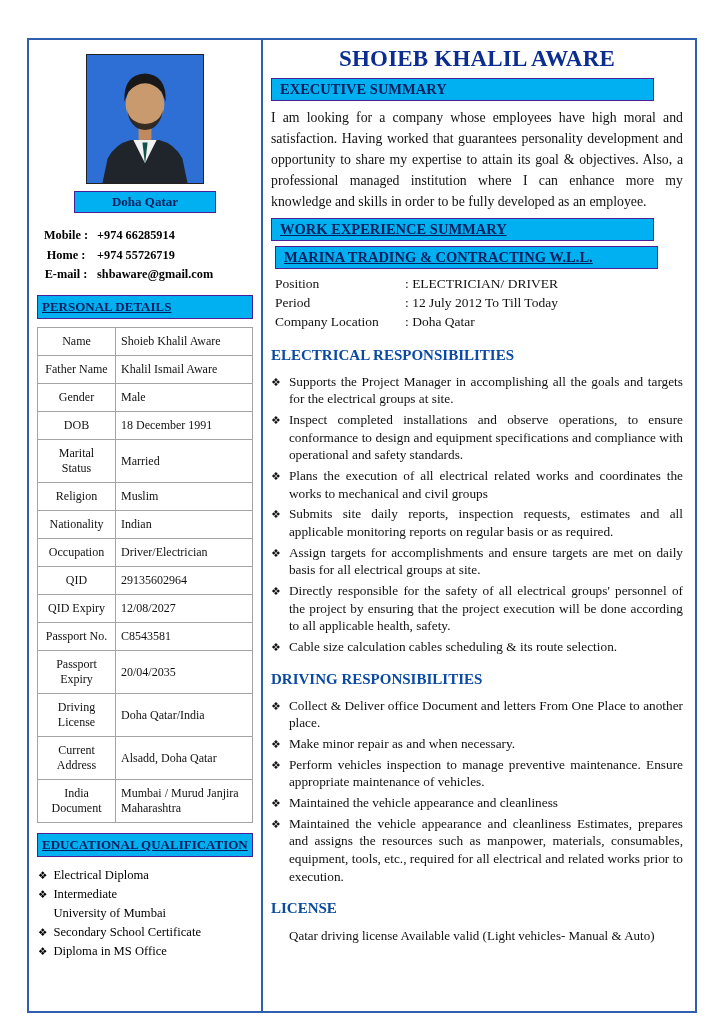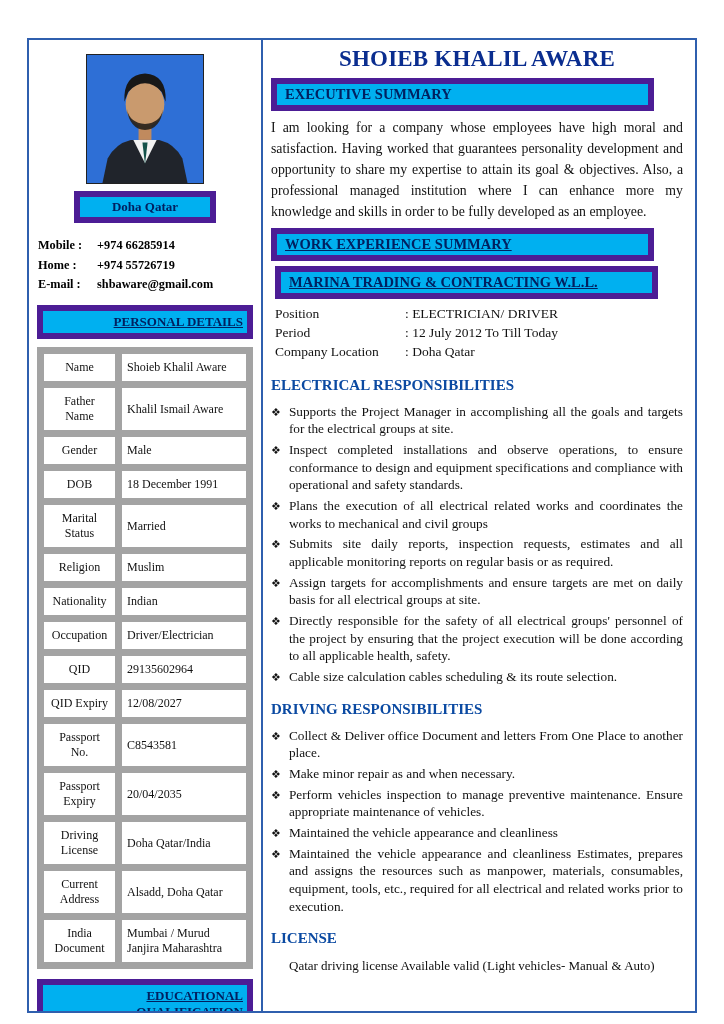--- a/index.html
+++ b/index.html
@@ -15,31 +15,31 @@
     position:absolute; left:27px; top:38px; width:670px; height:975px;
     border:2px solid #2f5fae; display:flex; overflow:hidden; background:#fff;
   }
 
   
   .sidebar { width:234px; flex:none; border-right:2px solid #2f5fae; padding:12px 6px 8px; }
   .photo { width:118px; height:130px; margin:2px auto 0; border:1px solid #222; background:#2e6fd6; }
   .photo svg { width:100%; height:100%; display:block; }
 
   .band {
-    background:#00b0f0; border:6px solid #4c1d95; color:#002060; font-weight:700;
+    background:#00b0f0; border:1px solid #4c1d95; color:#002060; font-weight:700;
   }
   .u { text-decoration:underline; }
   .badge { font-size:13px; text-align:center; padding:2px 4px; width:142px; margin:7px auto 0; }
-  .side-band { font-size:13px; text-align:right; padding:3px 4px; margin:10px 2px 0; }
+  .side-band { font-size:13px; text-align:left; padding:3px 4px; margin:10px 2px 0; }
 
   .contact { margin-top:13px; padding-left:3px; font-weight:700; font-size:12.3px; line-height:1.6; color:#000; }
-  .clabel { display:inline-block; width:56px; }
+  .clabel { display:inline-block; width:56px;text-align:center; }
 
   .ptable { width:calc(100% - 4px); margin:8px 2px 0; border-collapse:collapse; font-size:12px; }
-  .ptable td { border:7px solid #a3a3a3; padding:6px 5px; line-height:1.25; vertical-align:middle; }
+  .ptable td { border:1px solid #a3a3a3; padding:6px 5px; line-height:1.25; vertical-align:middle; }
   .ptable .lbl { width:78px; text-align:center; }
 
   .edu { list-style:none; margin:9px 0 0 3px; font-size:12.6px; line-height:1.5; color:#000; }
   .edu li { display:flex; }
   .edu li::before { content:"\2756"; flex:none; font-size:10.5px; padding-top:2px; margin-right:6px; }
   .edu .sub { display:block; }
 
   
   .main { flex:1; padding:2px 12px 8px 8px; }
   h1 { text-align:center; font-size:23px; color:#0a2d8f; margin:4px 0 6px; letter-spacing:.2px; }

